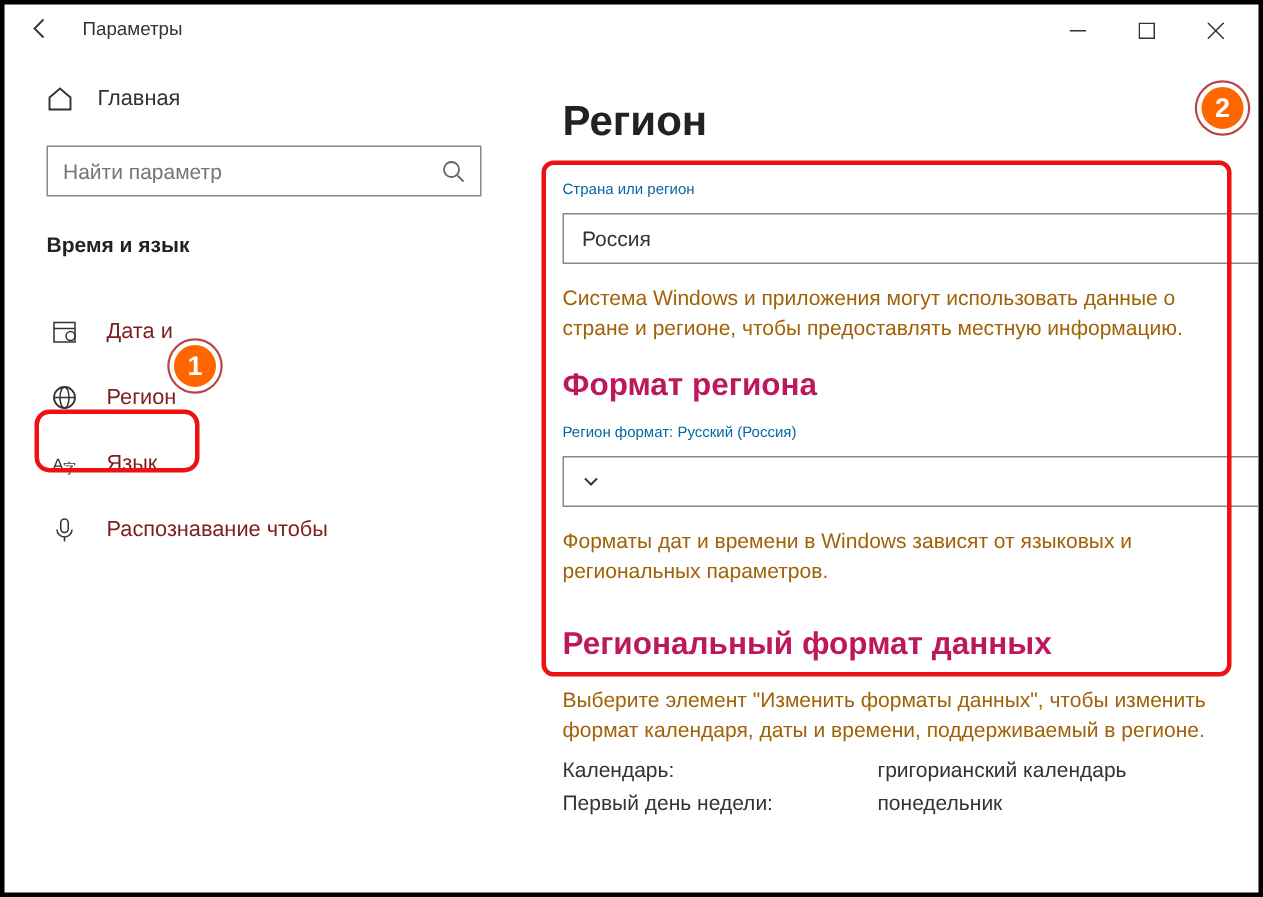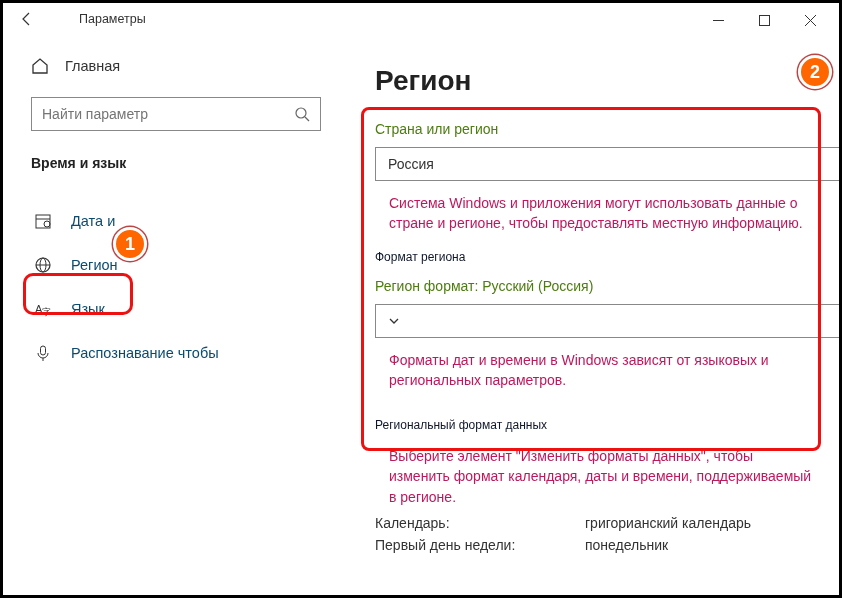--- a/index.html
+++ b/index.html
@@ -1,39 +1,39 @@
 <!DOCTYPE html>
 <html><head>
 <meta charset="utf-8">
 <style>
   * { box-sizing: border-box; margin: 0; padding: 0; }
   html, body { width: 842px; height: 598px; font-family: "Segoe UI", Arial, sans-serif; background: #fff; overflow: hidden; }
   .outer { width: 842px; height: 598px; border: 3px solid #000; position: relative; background: #fff; }
-  .titlebar { height: 32px; display: flex; align-items: center; padding-left: 10px; gap: 24px; }
+  .titlebar { height: 32px; display: flex; align-items: center; padding-left: 10px; }
   .back-btn { width: 28px; height: 28px; display: flex; align-items: center; justify-content: center; cursor: pointer; }
   .title { font-size: 12.5px; margin-left: 14px; color: #333; }
   .winbtns { position: absolute; right: 6px; top: 3px; display: flex; }
   .winbtn { width: 46px; height: 28px; display: flex; align-items: center; justify-content: center; cursor: pointer; }
   .body { display: flex; height: calc(100% - 32px); }
   .sidebar { width: 340px; padding: 14px 12px 12px 28px; }
   .home-row { display: flex; align-items: center; height: 34px; margin-bottom: 14px; cursor: pointer; }
   .home-row span.lbl { font-size: 14.5px; margin-left: 16px; color: #333; }
   .search { width: 290px; height: 34px; border: 1px solid #888; display: flex; align-items: center; padding: 0 10px; margin-bottom: 24px; cursor: text; }
   .search input { border: none; outline: none; flex: 1; font-size: 14px; background: transparent; color: #666; }
   .section-head { font-size: 14px; font-weight: 600; margin-bottom: 28px; color: #222; }
   .nav-item { display: flex; align-items: center; height: 44px; padding-left: 2px; cursor: pointer; position: relative; }
-  .nav-item .lbl { font-size: 14.5px; margin-left: 18px; color: #0c4a6e; }
+  .nav-item .lbl { font-size: 14.5px; margin-left: 18px; color: #7f1d1d; }
   .nav-item .icon { width: 20px; display: flex; align-items: center; justify-content: center; }
   .content { flex: 1; padding: 30px 24px 0 32px; overflow: hidden; position: relative; }
   h1 { font-size: 28px; font-weight: 600; margin-bottom: 24px; color: #222; }
-  h2 { font-size: 12px; font-weight: 400; margin: 16px 0 14px; color: #0f172a; }
-  .sect-lbl { font-size: 14px; margin-bottom: 10px; color: #4d7c0f; }
+  h2 { font-size: 21px; font-weight: 700; margin: 16px 0 14px; color: #be185d; }
+  .sect-lbl { font-size: 10px; margin-bottom: 10px; color: #0369a1; }
   .dropdown { width: 494px; height: 34px; border: 1px solid #888; display: flex; align-items: center; padding: 0 12px; cursor: pointer; margin-bottom: 12px; justify-content: space-between; }
   .dropdown span { font-size: 14px; color: #333; }
-  .desc { font-size: 14px; color: #be185d; line-height: 1.45; max-width: 430px; margin-bottom: 6px; margin-left: 14px; }
+  .desc { font-size: 14px; color: #a16207; line-height: 1.45; max-width: 430px; margin-bottom: 6px; }
   .kv { display: flex; font-size: 14px; color: #333; margin-bottom: 6px; }
   .kv .k { width: 210px; }
   
   .hl1 { position: absolute; border: 3px solid #e11; border-radius: 10px; left: 20px; top: 270px; width: 110px; height: 42px; pointer-events: none; }
   .hl2 { position: absolute; border: 3px solid #e11; border-radius: 8px; left: 358px; top: 104px; width: 460px; height: 344px; pointer-events: none; }
   .badge { position: absolute; width: 34px; height: 34px; border-radius: 50%; background: #f60; border: 3px solid #fff; box-shadow: 0 0 0 1.5px #b44; color: #fff; font-weight: 700; font-size: 18px; display: flex; align-items: center; justify-content: center; }
   .b1 { left: 110px; top: 224px; }
   .b2 { left: 795px; top: 52px; }
   svg { display: block; }
 </style>

